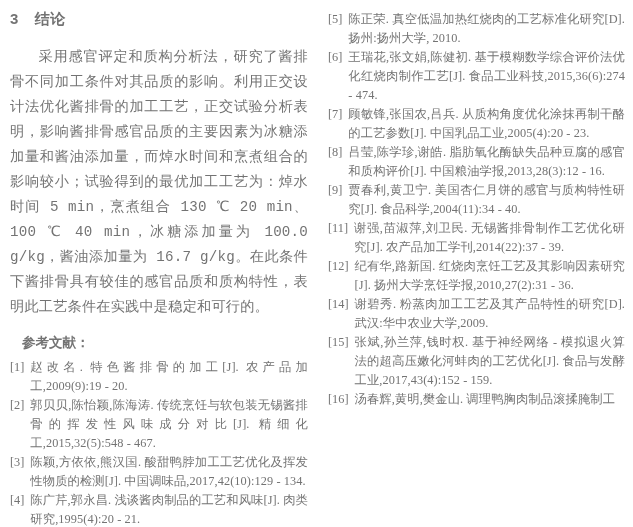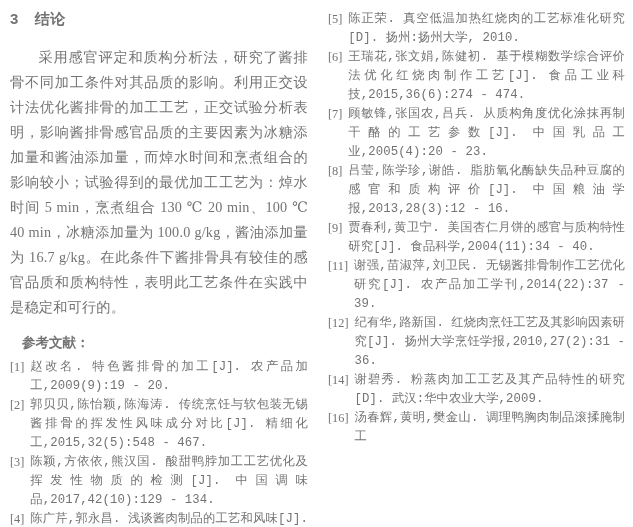--- a/index.html
+++ b/index.html
@@ -37,20 +37,21 @@
     font-family: "Liberation Sans", "DejaVu Sans", sans-serif;
   }
   .section-heading .sec-num { margin-right: 16px; }
   .body-text {
     margin: 16px 0 0 0;
     font-size: 14.2px;
     line-height: 25px;
     text-align: justify;
     text-indent: 2em;
     letter-spacing: 0.2px;
+    font-family: Liberation Mono, monospace;
   }
   .refs-heading {
     margin: 14px 0 6px 12px;
     font-size: 13.5px;
     font-weight: bold;
     font-family: "Liberation Sans", "DejaVu Sans", sans-serif;
   }
   .ref-list { font-size: 12.3px; line-height: 19px; }
   .ref {
     display: flex;
@@ -58,21 +59,20 @@
   }
   .ref-num {
     flex: 0 0 auto;
     white-space: nowrap;
     padding-right: 6px;
   }
   .ref-text {
     flex: 1 1 auto;
     text-align: justify;
     letter-spacing: 0.1px;
-    font-family: Liberation Mono, monospace;
   }
   .col-right .ref-list { margin-top: 2px; }
 </style>
 </head>
 <body>
 
 <div class="page">
 
   <div class="col col-left">
     <h2 class="section-heading">
@@ -132,19 +132,23 @@
       </div>
       <div class="ref">
         <span class="ref-num">[12]</span>
         <span class="ref-text">纪有华,路新国. 红烧肉烹饪工艺及其影响因素研究[J]. 扬州大学烹饪学报,2010,27(2):31 - 36.</span>
       </div>
       <div class="ref">
         <span class="ref-num">[14]</span>
         <span class="ref-text">谢碧秀. 粉蒸肉加工工艺及其产品特性的研究[D]. 武汉:华中农业大学,2009.</span>
       </div>
       <div class="ref">
+        <span class="ref-num">[15]</span>
+        <span class="ref-text">张斌,孙兰萍,钱时权. 基于神经网络 - 模拟退火算法的超高压嫩化河蚌肉的工艺优化[J]. 食品与发酵工业,2017,43(4):152 - 159.</span>
+      </div>
+      <div class="ref">
         <span class="ref-num">[16]</span>
         <span class="ref-text">汤春辉,黄明,樊金山. 调理鸭胸肉制品滚揉腌制工</span>
       </div>
     </div>
   </div>
 
 </div>
 
 </body></html>

